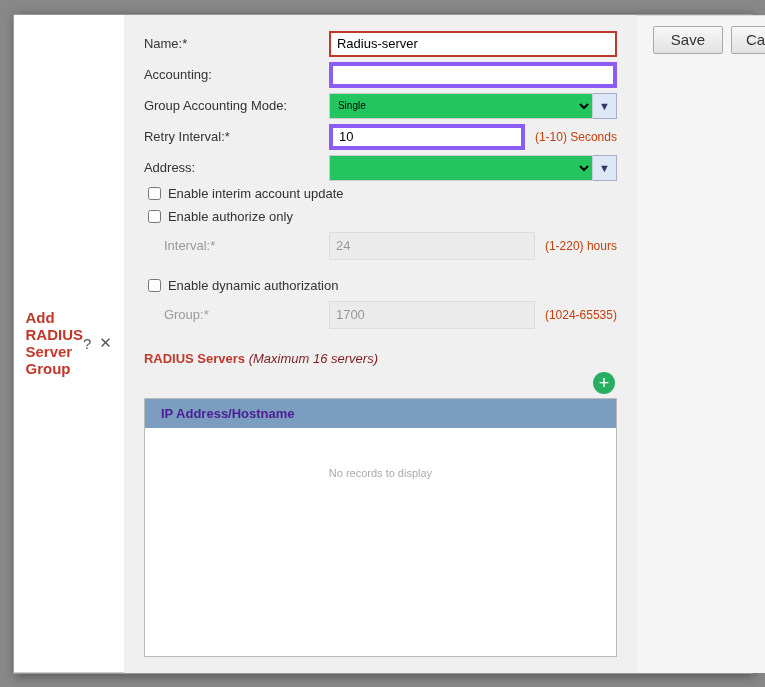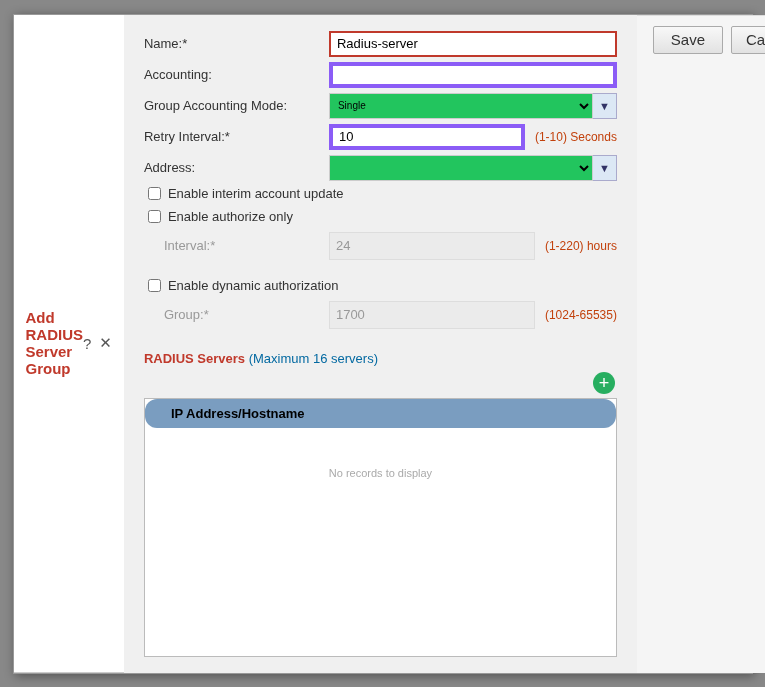--- a/index.html
+++ b/index.html
@@ -153,22 +153,23 @@
     .radius-servers-label {
       margin-bottom: 6px;
       margin-top: 4px;
     }
     .radius-servers-label .red-text {
       color: #c0392b;
       font-weight: bold;
       font-size: 13px;
     }
     .radius-servers-label .gray-text {
-      color: #0369a1;
-      font-size: 13px;
+      color: #7f1d1d;
+      font-size: 13px;
+      font-style: italic;
     }
     .add-icon-row {
       display: flex;
       justify-content: flex-end;
       margin-bottom: 4px;
       padding-right: 2px;
     }
     .add-icon {
       width: 22px;
       height: 22px;
@@ -183,25 +184,24 @@
       line-height: 1;
     }
     .table-container {
       border: 1px solid #bbb;
       flex: 1;
       min-height: 130px;
       background: #fff;
     }
     .table-header {
       background: #7a9dc0;
-      padding: 7px 26px;
+      padding: 7px 16px;
       font-size: 13px;
       font-weight: bold;
-      color: #000000;
-      border-radius: 12px;
+      color: #4c1d95;
     }
     .table-empty {
       display: flex;
       align-items: center;
       justify-content: center;
       height: 90px;
       color: #aaa;
       font-size: 11px;
     }
     .dialog-footer {

